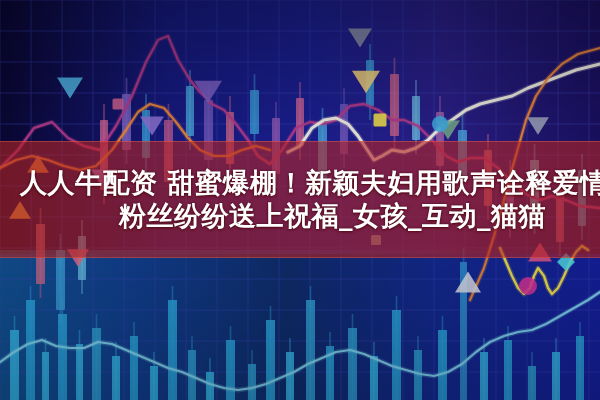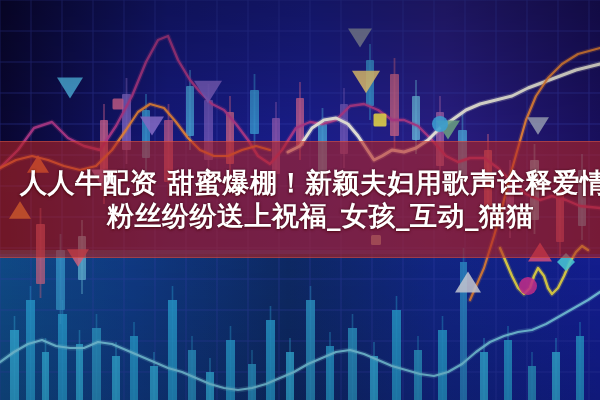--- a/index.html
+++ b/index.html
@@ -42,21 +42,21 @@
   .headline-line {
     color: #ffffff;
     font-size: 27px;
     line-height: 1.22;
     font-weight: 700;
     letter-spacing: 0.5px;
     white-space: nowrap;
     text-shadow: 0 1px 3px rgba(80,0,0,0.75), 0 0 2px rgba(0,0,0,0.5);
   }
   .headline-line.line1 { width: 100%; text-align: left; }
-  .headline-line.line2 { width: 100%; text-align: right; padding-right: 52px; box-sizing: border-box; }
+  .headline-line.line2 { width: 100%; text-align: right; padding-right: 40px; box-sizing: border-box; }
 </style>
 </head>
 <body>
 
 <div id="stage">
 
   <svg id="bg-svg" viewBox="0 0 600 400" preserveAspectRatio="none">
     <defs>
       <linearGradient id="gBgTop" x1="0" y1="0" x2="1" y2="0">
         <stop offset="0%" stop-color="#0a0733"></stop>

